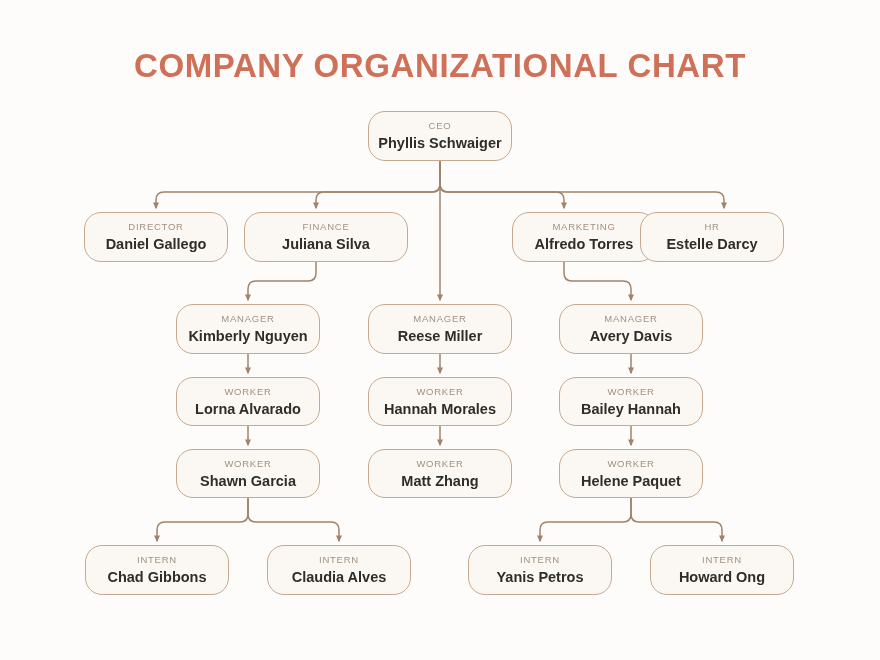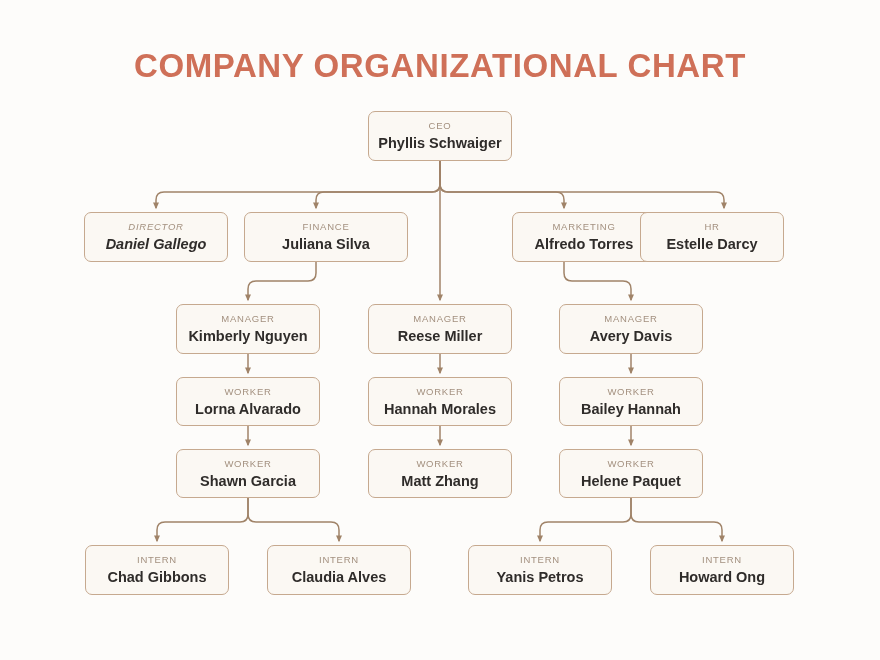--- a/index.html
+++ b/index.html
@@ -38,21 +38,21 @@
     top: 0;
     width: 880px;
     height: 660px;
     pointer-events: none;
   }
   .node {
     position: absolute;
     box-sizing: border-box;
     background: #fbf8f3;
     border: 1.4px solid #c6a98f;
-    border-radius: 7px;
+    border-radius: 17px;
     display: flex;
     flex-direction: column;
     align-items: center;
     justify-content: center;
     padding-top: 1px;
   }
   .node-role {
     font-size: 9.5px;
     letter-spacing: 0.75px;
     color: #a3907f;
@@ -99,21 +99,21 @@
       <path d="M 248 498 L 248 514 Q 248 522 256 522 L 331 522 Q 339 522 339 530 L 339 541" fill="none" stroke="#a08368" stroke-width="1.5" stroke-linecap="butt" marker-end="url(#arrow)"></path>
       <path d="M 631 498 L 631 514 Q 631 522 623 522 L 548 522 Q 540 522 540 530 L 540 541" fill="none" stroke="#a08368" stroke-width="1.5" stroke-linecap="butt" marker-end="url(#arrow)"></path>
       <path d="M 631 498 L 631 514 Q 631 522 639 522 L 714 522 Q 722 522 722 530 L 722 541" fill="none" stroke="#a08368" stroke-width="1.5" stroke-linecap="butt" marker-end="url(#arrow)"></path>
     </svg>
 
   <div id="node-layer">
       <div class="node" style="left: 368px; top: 111px; width: 144px; height: 50px;">
         <div class="node-role">CEO</div>
         <div class="node-name">Phyllis Schwaiger</div>
       </div>
-      <div class="node" style="left: 84px; top: 212px; width: 144px; height: 50px; font-style: italic;">
+      <div class="node" style="left: 84px; top: 212px; width: 144px; height: 50px;">
         <div class="node-role">DIRECTOR</div>
         <div class="node-name">Daniel Gallego</div>
       </div>
       <div class="node" style="left: 244px; top: 212px; width: 164px; height: 50px;">
         <div class="node-role">FINANCE</div>
         <div class="node-name">Juliana Silva</div>
       </div>
       <div class="node" style="left: 512px; top: 212px; width: 144px; height: 50px;">
         <div class="node-role">MARKETING</div>
         <div class="node-name">Alfredo Torres</div>

